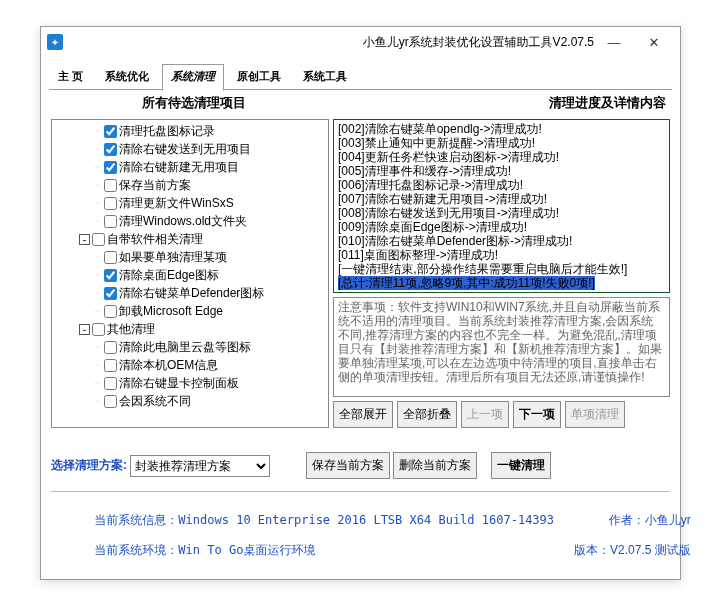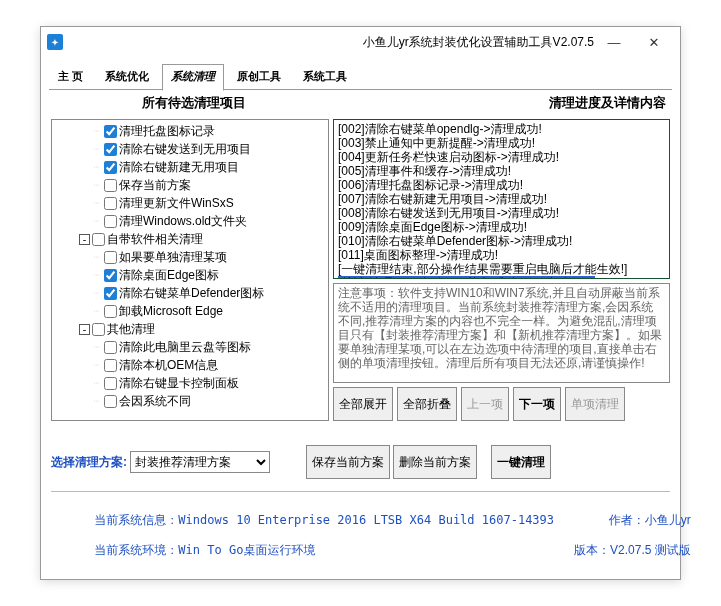--- a/index.html
+++ b/index.html
@@ -151,21 +151,21 @@
   .btn-row {
     display:flex;
     gap:4px;
   }
   .btn {
     border:1px solid #888;
     background:#efefef;
     padding: 2px 5px;
     font-size:12px;
     font-family:inherit;
-    height:34px;
+    height:27px;
     display:inline-flex;align-items:center;justify-content:center;
   }
   .btn.bold { font-weight:bold;font-family:Liberation Serif, serif; }
   .btn.dis { color:#999; }
   .bottom {
     padding: 4px 10px 6px 10px;
   }
   .bottom-row {
     display:flex;
     align-items:center;

